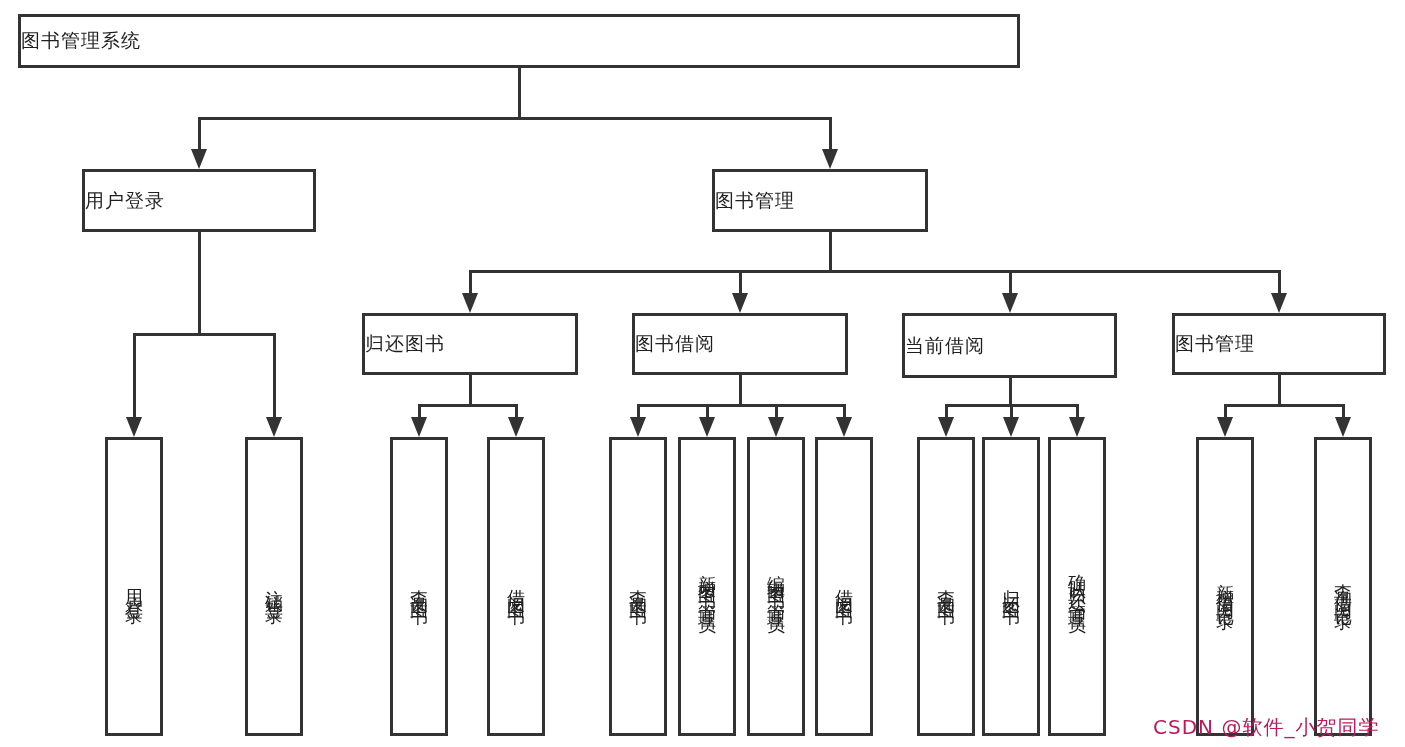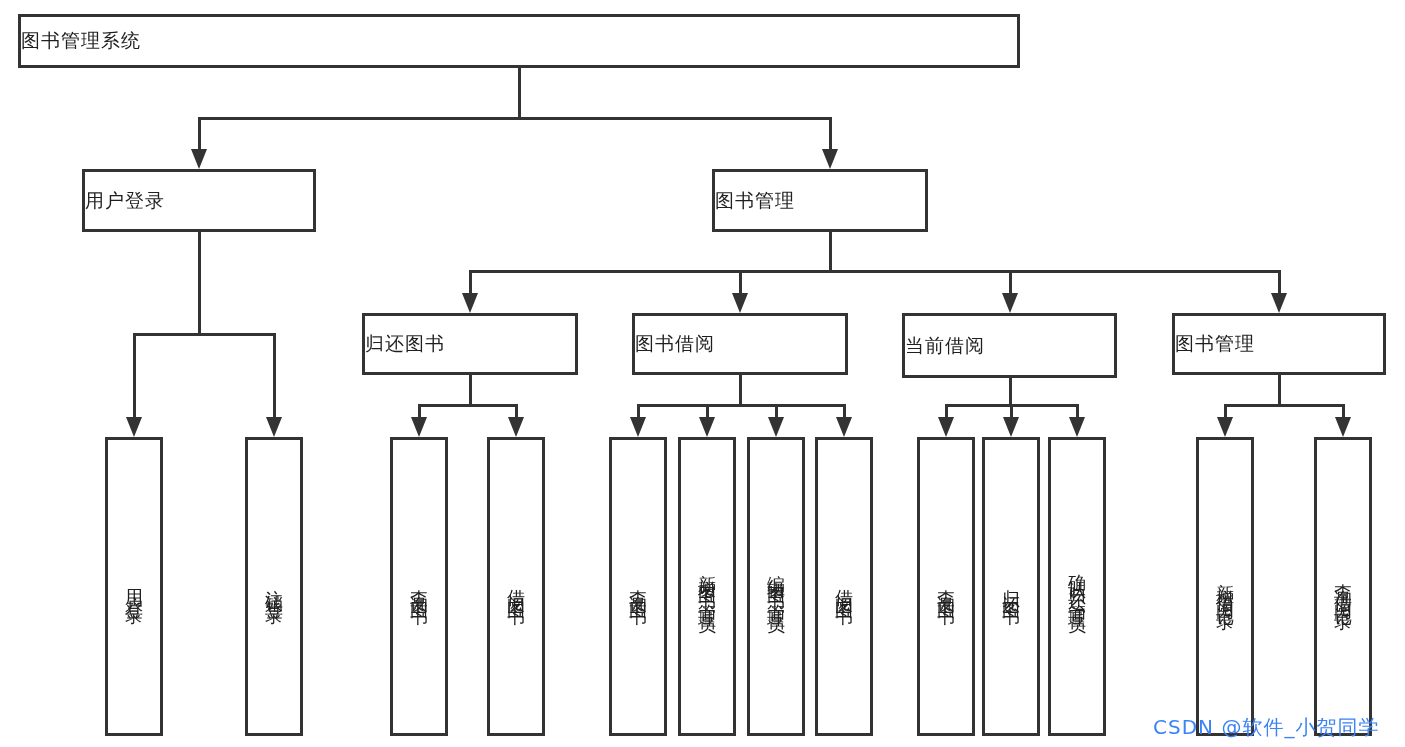--- a/index.html
+++ b/index.html
@@ -27,21 +27,21 @@
   }
   .vl{position:absolute;width:3px;background:var(--line);}
   .hl{position:absolute;height:3px;background:var(--line);}
   .arr{
     position:absolute;width:0;height:0;
     border-left:8px solid transparent;border-right:8px solid transparent;
     border-top:20px solid var(--line);
   }
   .watermark{
     position:absolute;left:1153px;top:714px;white-space:nowrap;
-    font-size:20px;color:#3b82f6;letter-spacing:1px;
+    font-size:20px;color:#be185d;letter-spacing:1px;
   }
 </style>
 </head>
 <body>
 
 <div class="canvas">
 
   <div class="hbox" style="left:18px;top:14px;width:1002px;height:54px">
     <span>图书管理系统</span>
   </div>

